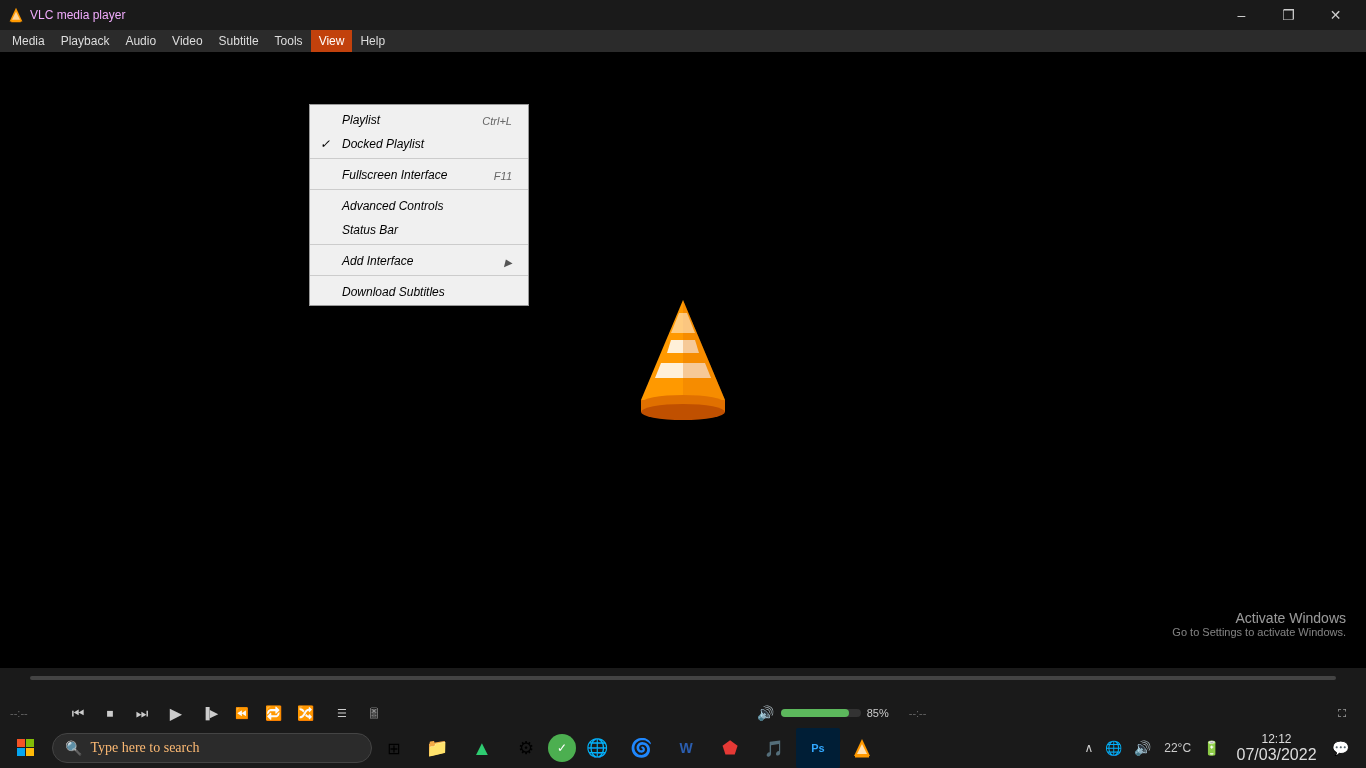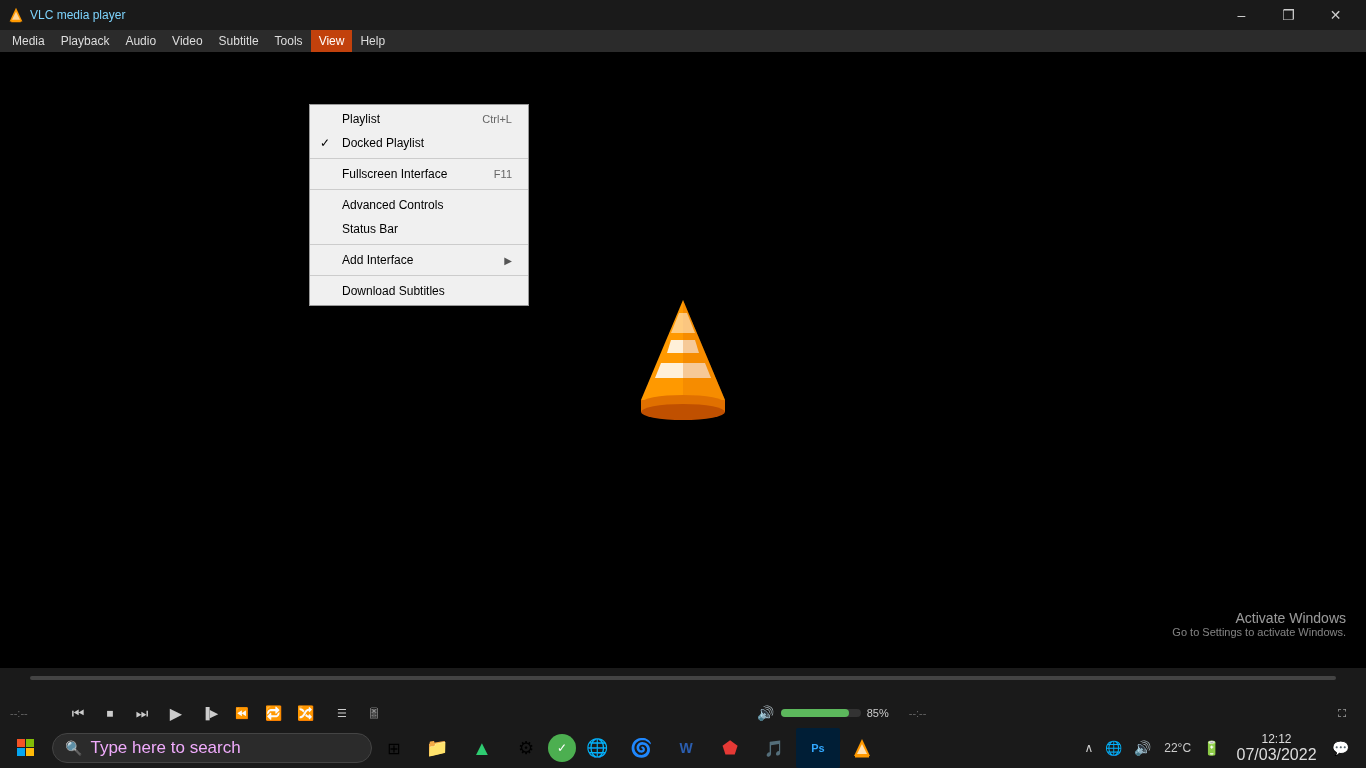--- a/index.html
+++ b/index.html
@@ -22,21 +22,21 @@
       align-items: center;
       padding: 0 8px;
       position: relative;
     }
     #title-bar .app-icon {
       width: 16px;
       height: 16px;
       margin-right: 6px;
     }
     #title-bar .title-text {
-      color: #7dd3fc;
+      color: #f0abfc;
       font-size: 12px;
       flex: 1;
     }
     #title-bar .window-controls {
       display: flex;
       gap: 2px;
     }
     #title-bar .win-btn {
       width: 45px;
       height: 30px;
@@ -198,21 +198,21 @@
       background: #2b2b2b;
       border: 1px solid #444;
       border-radius: 15px;
       display: flex;
       align-items: center;
       padding: 0 12px;
       margin-left: 4px;
       gap: 8px;
     }
     #search-bar .search-icon-tb { color: #999; font-size: 14px; }
-    #search-bar .search-text { color: #f0abfc; font-size: 17px; }
+    #search-bar .search-text { color: #fdba74; font-size: 14px; font-family: Liberation Serif, serif; }
     .taskbar-app {
       width: 44px;
       height: 40px;
       display: flex;
       align-items: center;
       justify-content: center;
       cursor: pointer;
       font-size: 18px;
     }
     #taskbar-right {
@@ -248,27 +248,28 @@
       z-index: 1000;
       padding: 2px 0;
     }
     .menu-separator {
       height: 1px;
       background: #ccc;
       margin: 3px 0;
     }
     .dropdown-item {
       display: flex;
-      align-items: center;
+      align-items: flex-end;
       padding: 4px 16px 4px 32px;
       cursor: pointer;
       color: #000;
       font-size: 12px;
       position: relative;
       height: 24px;
+      font-style: italic;
     }
     .dropdown-item .item-shortcut {
       margin-left: auto;
       color: #666;
       font-size: 11px;
     }
     .dropdown-item .checkmark {
       position: absolute;
       left: 10px;
       font-size: 12px;

